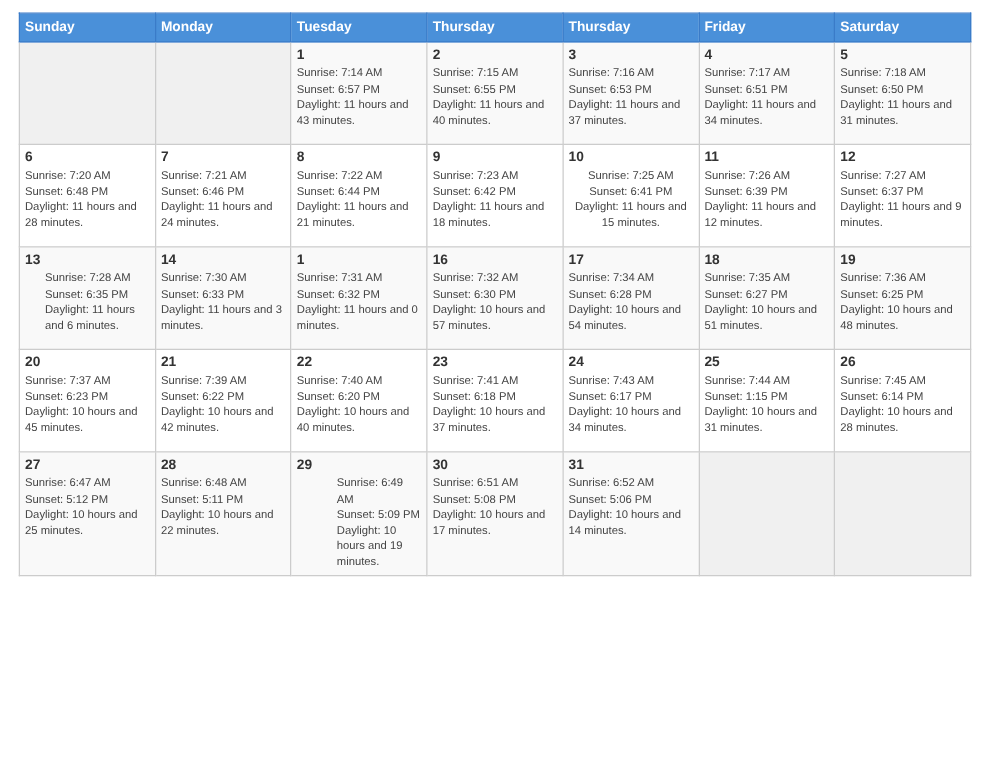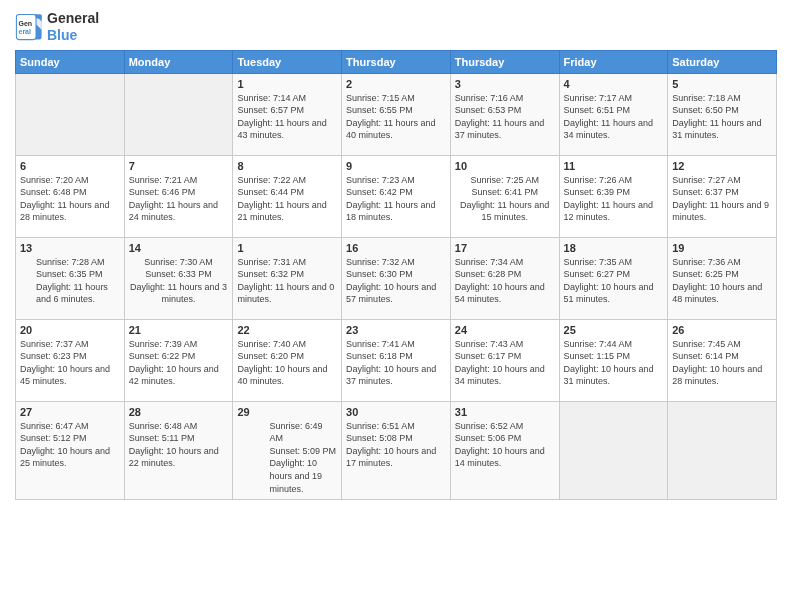--- a/index.html
+++ b/index.html
@@ -83,41 +83,20 @@
       line-height: 1.4;
     }
     .empty-cell {
       background: #f0f0f0 !important;
     }
   </style>
 </head>
 <body>
 
 <div class="page">
-  <div class="header">
-    <div class="logo">
-      <svg class="logo-icon" viewBox="0 0 40 40">
-        <rect x="2" y="2" width="36" height="36" rx="4" fill="#4a90d9"></rect>
-        <polygon points="22,8 38,8 38,24" fill="#fff" opacity="0.85"></polygon>
-        <rect x="2" y="2" width="28" height="36" rx="4" fill="#fff"></rect>
-        <rect x="2" y="2" width="28" height="36" rx="4" fill="none" stroke="#4a90d9" stroke-width="1.5"></rect>
-        <text x="5" y="18" font-size="10" font-weight="bold" fill="#333" font-family="Arial">Gen</text>
-        <text x="5" y="30" font-size="10" font-weight="bold" fill="#4a90d9" font-family="Arial">eral</text>
-        <polygon points="28,2 38,2 38,12" fill="#4a90d9"></polygon>
-      </svg>
-      <div style="line-height:1.2; margin-left:2px;">
-        <div style="font-size:14px; font-weight:bold; color:#333;">General</div>
-        <div style="font-size:14px; font-weight:bold; color:#4a90d9;">Blue</div>
-      </div>
-    </div>
-    <div class="title-block">
-      <div class="month-title"></div>
-      <div class="subtitle"></div>
-    </div>
-  </div>
 
   <table>
     <thead>
       <tr>
 
       <th>Sunday</th>
           <th>Monday</th>
           <th>Tuesday</th>
           <th>Thursday</th>
           <th>Thursday</th>
@@ -206,21 +185,21 @@
         </tr>
         <tr>
           <td>
             <div class="day-num">13</div>
             <div class="day-info" style="white-space: pre-line; margin-left: 16px;">Sunrise: 7:28 AM
 Sunset: 6:35 PM
 Daylight: 11 hours and 6 minutes.</div>
           </td>
           <td>
             <div class="day-num">14</div>
-            <div class="day-info" style="white-space: pre-line; text-align: center;">Sunrise: 7:30 AM
+            <div class="day-info" style="white-space: pre-line;">Sunrise: 7:30 AM
 Sunset: 6:33 PM
 Daylight: 11 hours and 3 minutes.</div>
           </td>
           <td>
             <div class="day-num">1</div>
             <div class="day-info" style="white-space: pre-line;">Sunrise: 7:31 AM
 Sunset: 6:32 PM
 Daylight: 11 hours and 0 minutes.</div>
           </td>
           <td>

